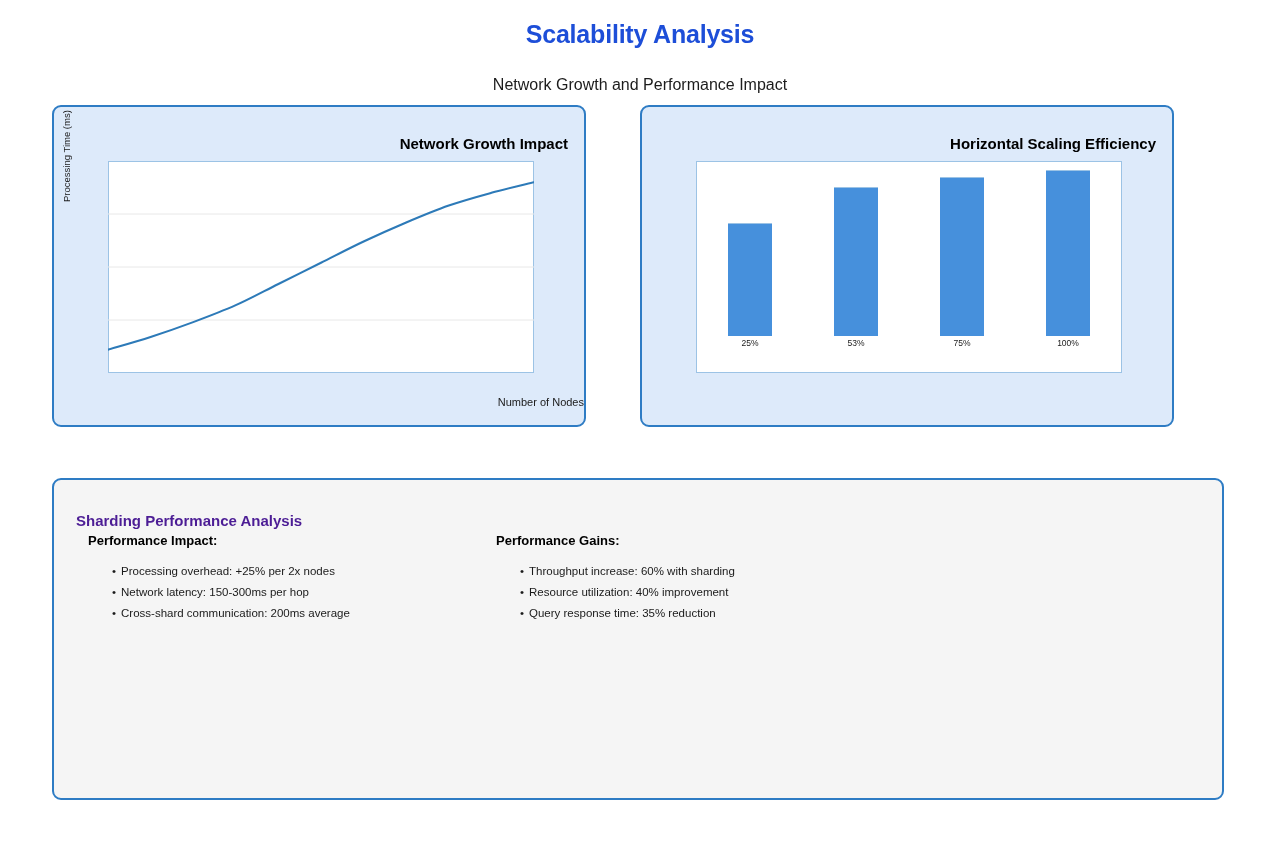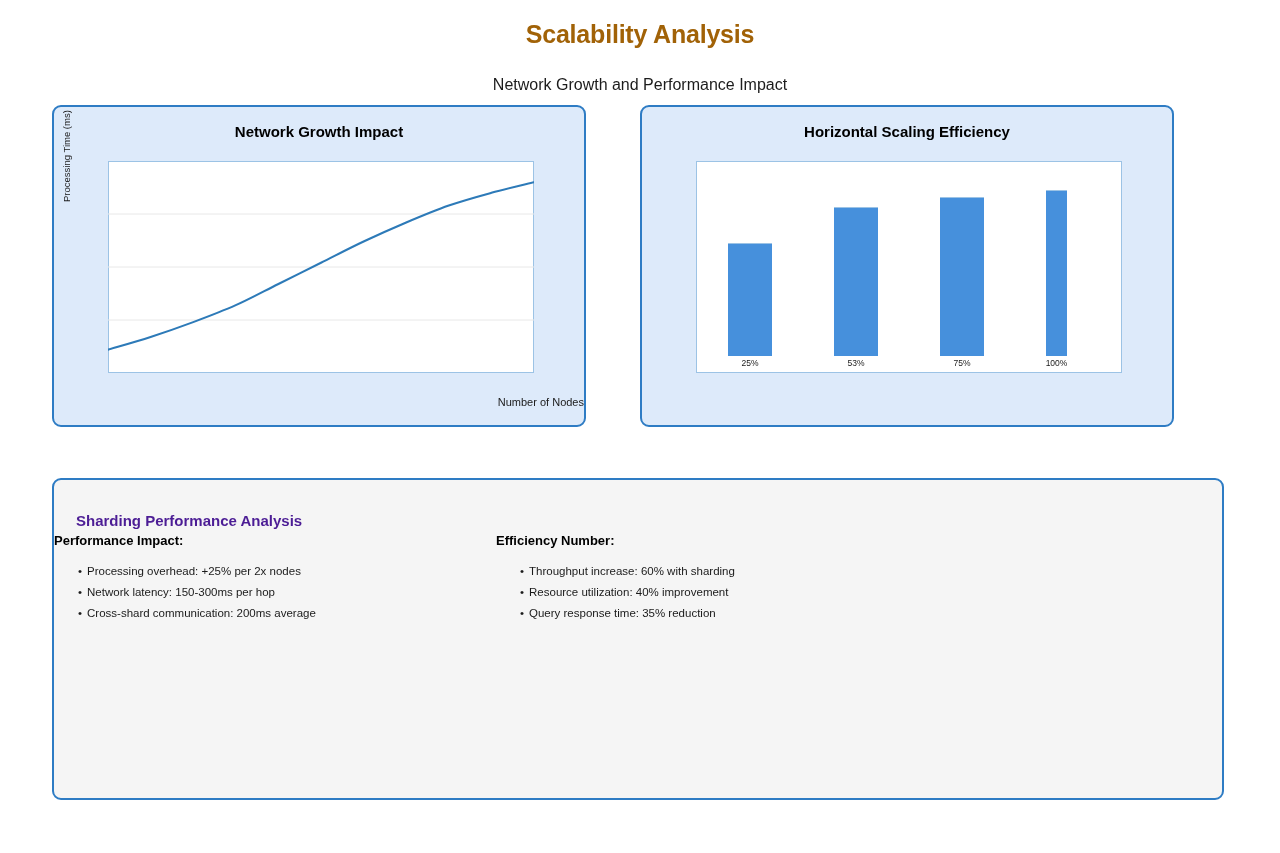--- a/index.html
+++ b/index.html
@@ -17,21 +17,21 @@
   }
 
   
   .page-header {
     text-align: center;
     padding-top: 18px;
   }
   .page-title {
     font-size: 25px;
     font-weight: bold;
-    color: #a16207;
+    color: #1d4ed8;
     letter-spacing: -0.2px;
     margin: 0;
     line-height: 32px;
   }
   .page-subtitle {
     font-size: 16px;
     font-weight: normal;
     color: #1c1c1c;
     margin: 16px;
     padding-top: 9px;
@@ -53,25 +53,25 @@
     height: 322px;
     background: #ddeafa;
     border: 2px solid #2e7cc4;
     border-radius: 9px;
     box-sizing: border-box;
   }
   .chart-card.left  { left: 52px; }
   .chart-card.right { left: 640px; }
 
   .chart-card-title {
-    text-align: center;
+    text-align: right;
     font-size: 15px;
     font-weight: bold;
     color: #000000;
-    margin: 4px;
+    margin: 16px;
     padding-top: 12px;
     line-height: 18px;
   }
 
   
   .line-plot-wrap {
     position: absolute;
     left: 54px;
     top: 54px;
     width: 426px;
@@ -118,21 +118,21 @@
     top: 54px;
     width: 426px;
     height: 212px;
   }
   .bars-layer {
     position: absolute;
     inset: 1px;
   }
   .bar-group {
     position: absolute;
-    bottom: 16px;
+    bottom: 36px;
   }
   .bar-rect {
     width: 100%;
     background: #4690dc;
     border-top: 1px solid #9cc3e5;
     box-sizing: border-box;
   }
   .bar-label {
     position: absolute;
     left: -18px;
@@ -168,21 +168,21 @@
   .analysis-columns {
     position: absolute;
     top: 52px;
     left: 0;
     right: 0;
     display: flex;
   }
   .analysis-col {
     box-sizing: border-box;
   }
-  .analysis-col.col-left  { width: 434px; }
+  .analysis-col.col-left  { width: 434px; padding-left: 34px; }
   .analysis-col.col-right { width: 440px; padding-left: 8px; }
   .col-heading {
     font-size: 13px;
     font-weight: bold;
     color: #000000;
     margin: 0;
     line-height: 17px;
   }
   .col-list {
     list-style: none;
@@ -240,21 +240,21 @@
             <div class="bar-label">25%</div>
           </div>
           <div class="bar-group" style="width: 44px; left: 137px;">
             <div class="bar-rect" style="height: 148.7px; background: rgb(70, 144, 220);"></div>
             <div class="bar-label">53%</div>
           </div>
           <div class="bar-group" style="width: 44px; left: 243px;">
             <div class="bar-rect" style="height: 159.3px; background: rgb(70, 144, 220);"></div>
             <div class="bar-label">75%</div>
           </div>
-          <div class="bar-group" style="width: 21px; left: 349px;">
+          <div class="bar-group" style="width: 44px; left: 349px;">
             <div class="bar-rect" style="height: 166.4px; background: rgb(70, 144, 220);"></div>
             <div class="bar-label">100%</div>
           </div>
         </div>
     </div>
   </div>
 
 </div>
 
 <div class="analysis-panel">
@@ -262,21 +262,21 @@
   <div class="analysis-columns" id="analysis-columns">
       <div class="analysis-col col-left">
         <div class="col-heading">Performance Impact:</div>
         <ul class="col-list">
           <li><span class="bullet-dot">•</span>Processing overhead: +25% per 2x nodes</li>
           <li><span class="bullet-dot">•</span>Network latency: 150-300ms per hop</li>
           <li><span class="bullet-dot">•</span>Cross-shard communication: 200ms average</li>
         </ul>
       </div>
       <div class="analysis-col col-right">
-        <div class="col-heading">Efficiency Number:</div>
+        <div class="col-heading">Performance Gains:</div>
         <ul class="col-list">
           <li><span class="bullet-dot">•</span>Throughput increase: 60% with sharding</li>
           <li><span class="bullet-dot">•</span>Resource utilization: 40% improvement</li>
           <li><span class="bullet-dot">•</span>Query response time: 35% reduction</li>
         </ul>
       </div>
     </div>
 </div>
 
 </body></html>

